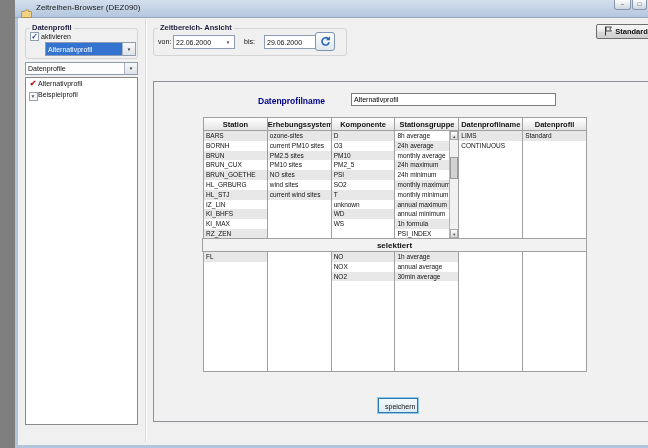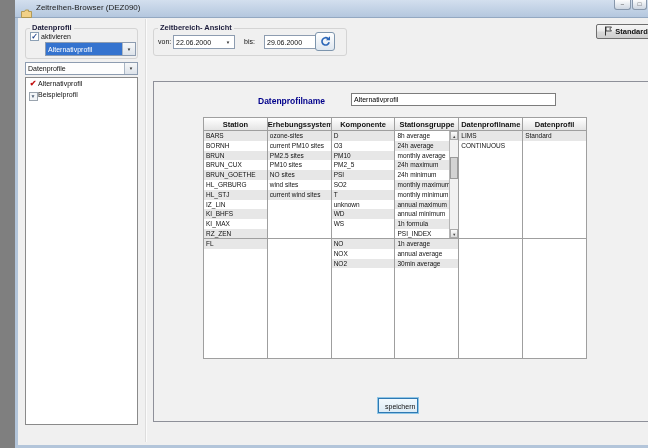--- a/index.html
+++ b/index.html
@@ -229,20 +229,21 @@
           <div class="li">PSI_INDEX</div>
         </div>
       <div class="tcell">
           <div class="li">LIMS</div>
           <div class="li">CONTINUOUS</div>
         </div>
       <div class="tcell">
           <div class="li">Standard</div>
         </div>
     </div>
+    <div class="band">selektiert</div>
     <div class="trow tlists lower">
       <div class="tcell">
           <div class="li">FL</div>
         </div>
       <div class="tcell"></div>
       <div class="tcell">
           <div class="li">NO</div>
           <div class="li">NOX</div>
           <div class="li">NO2</div>
         </div>

